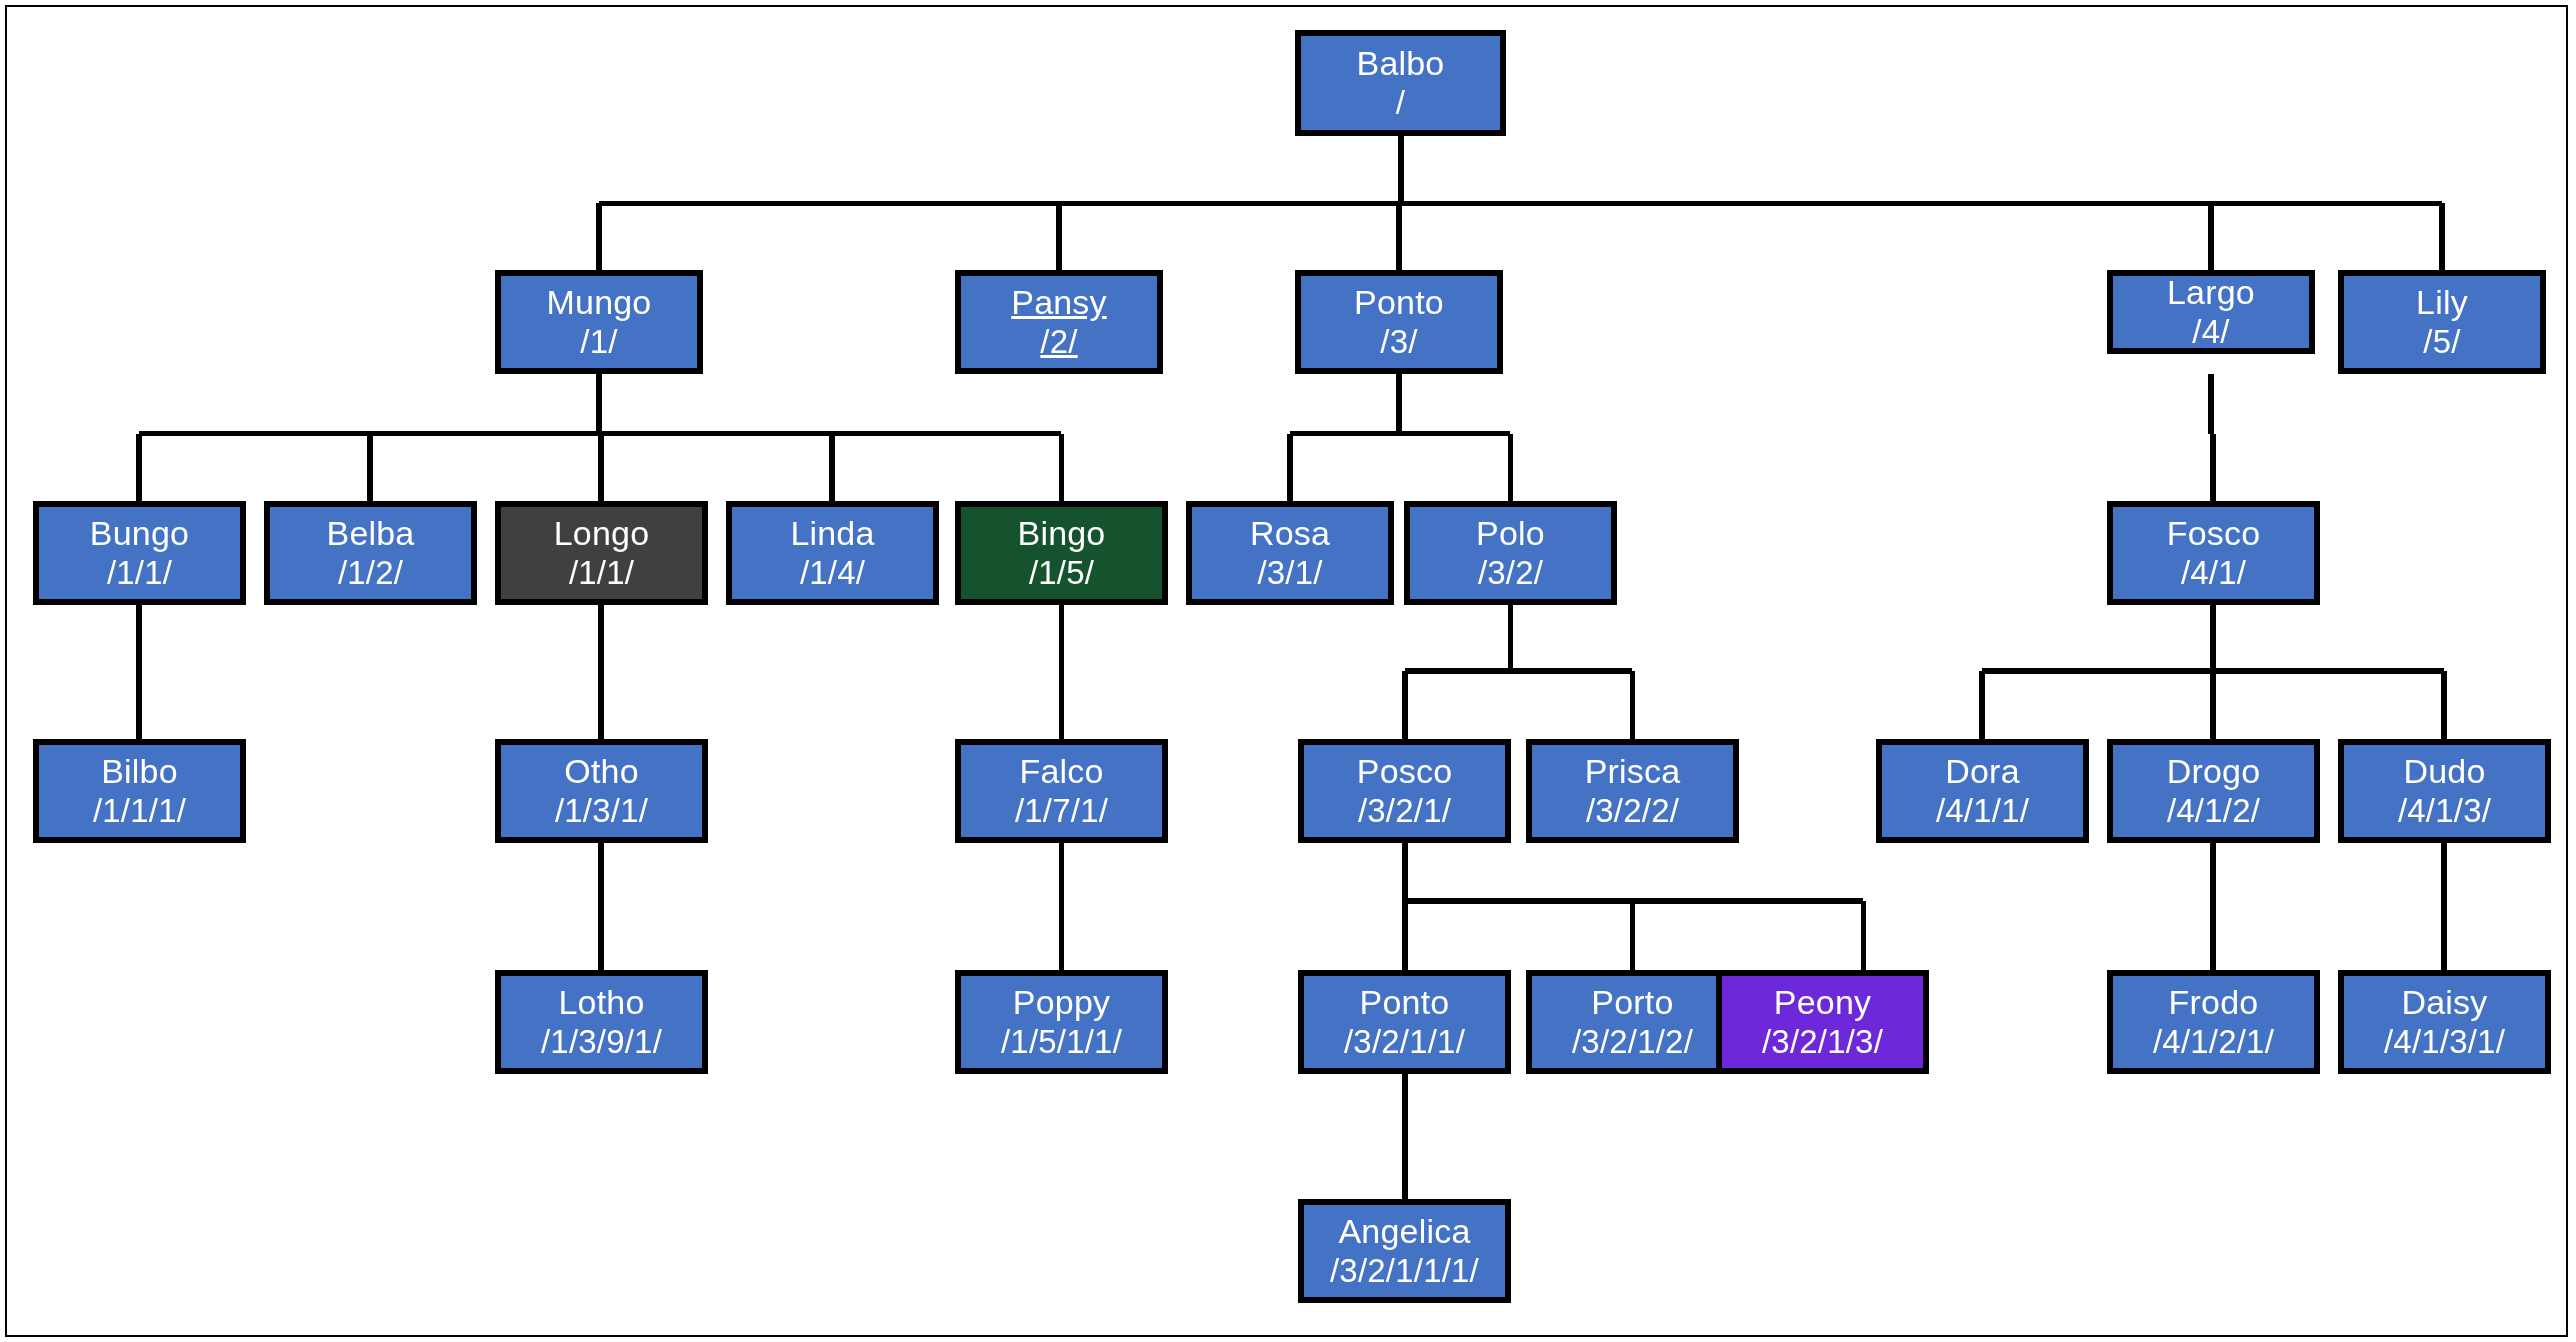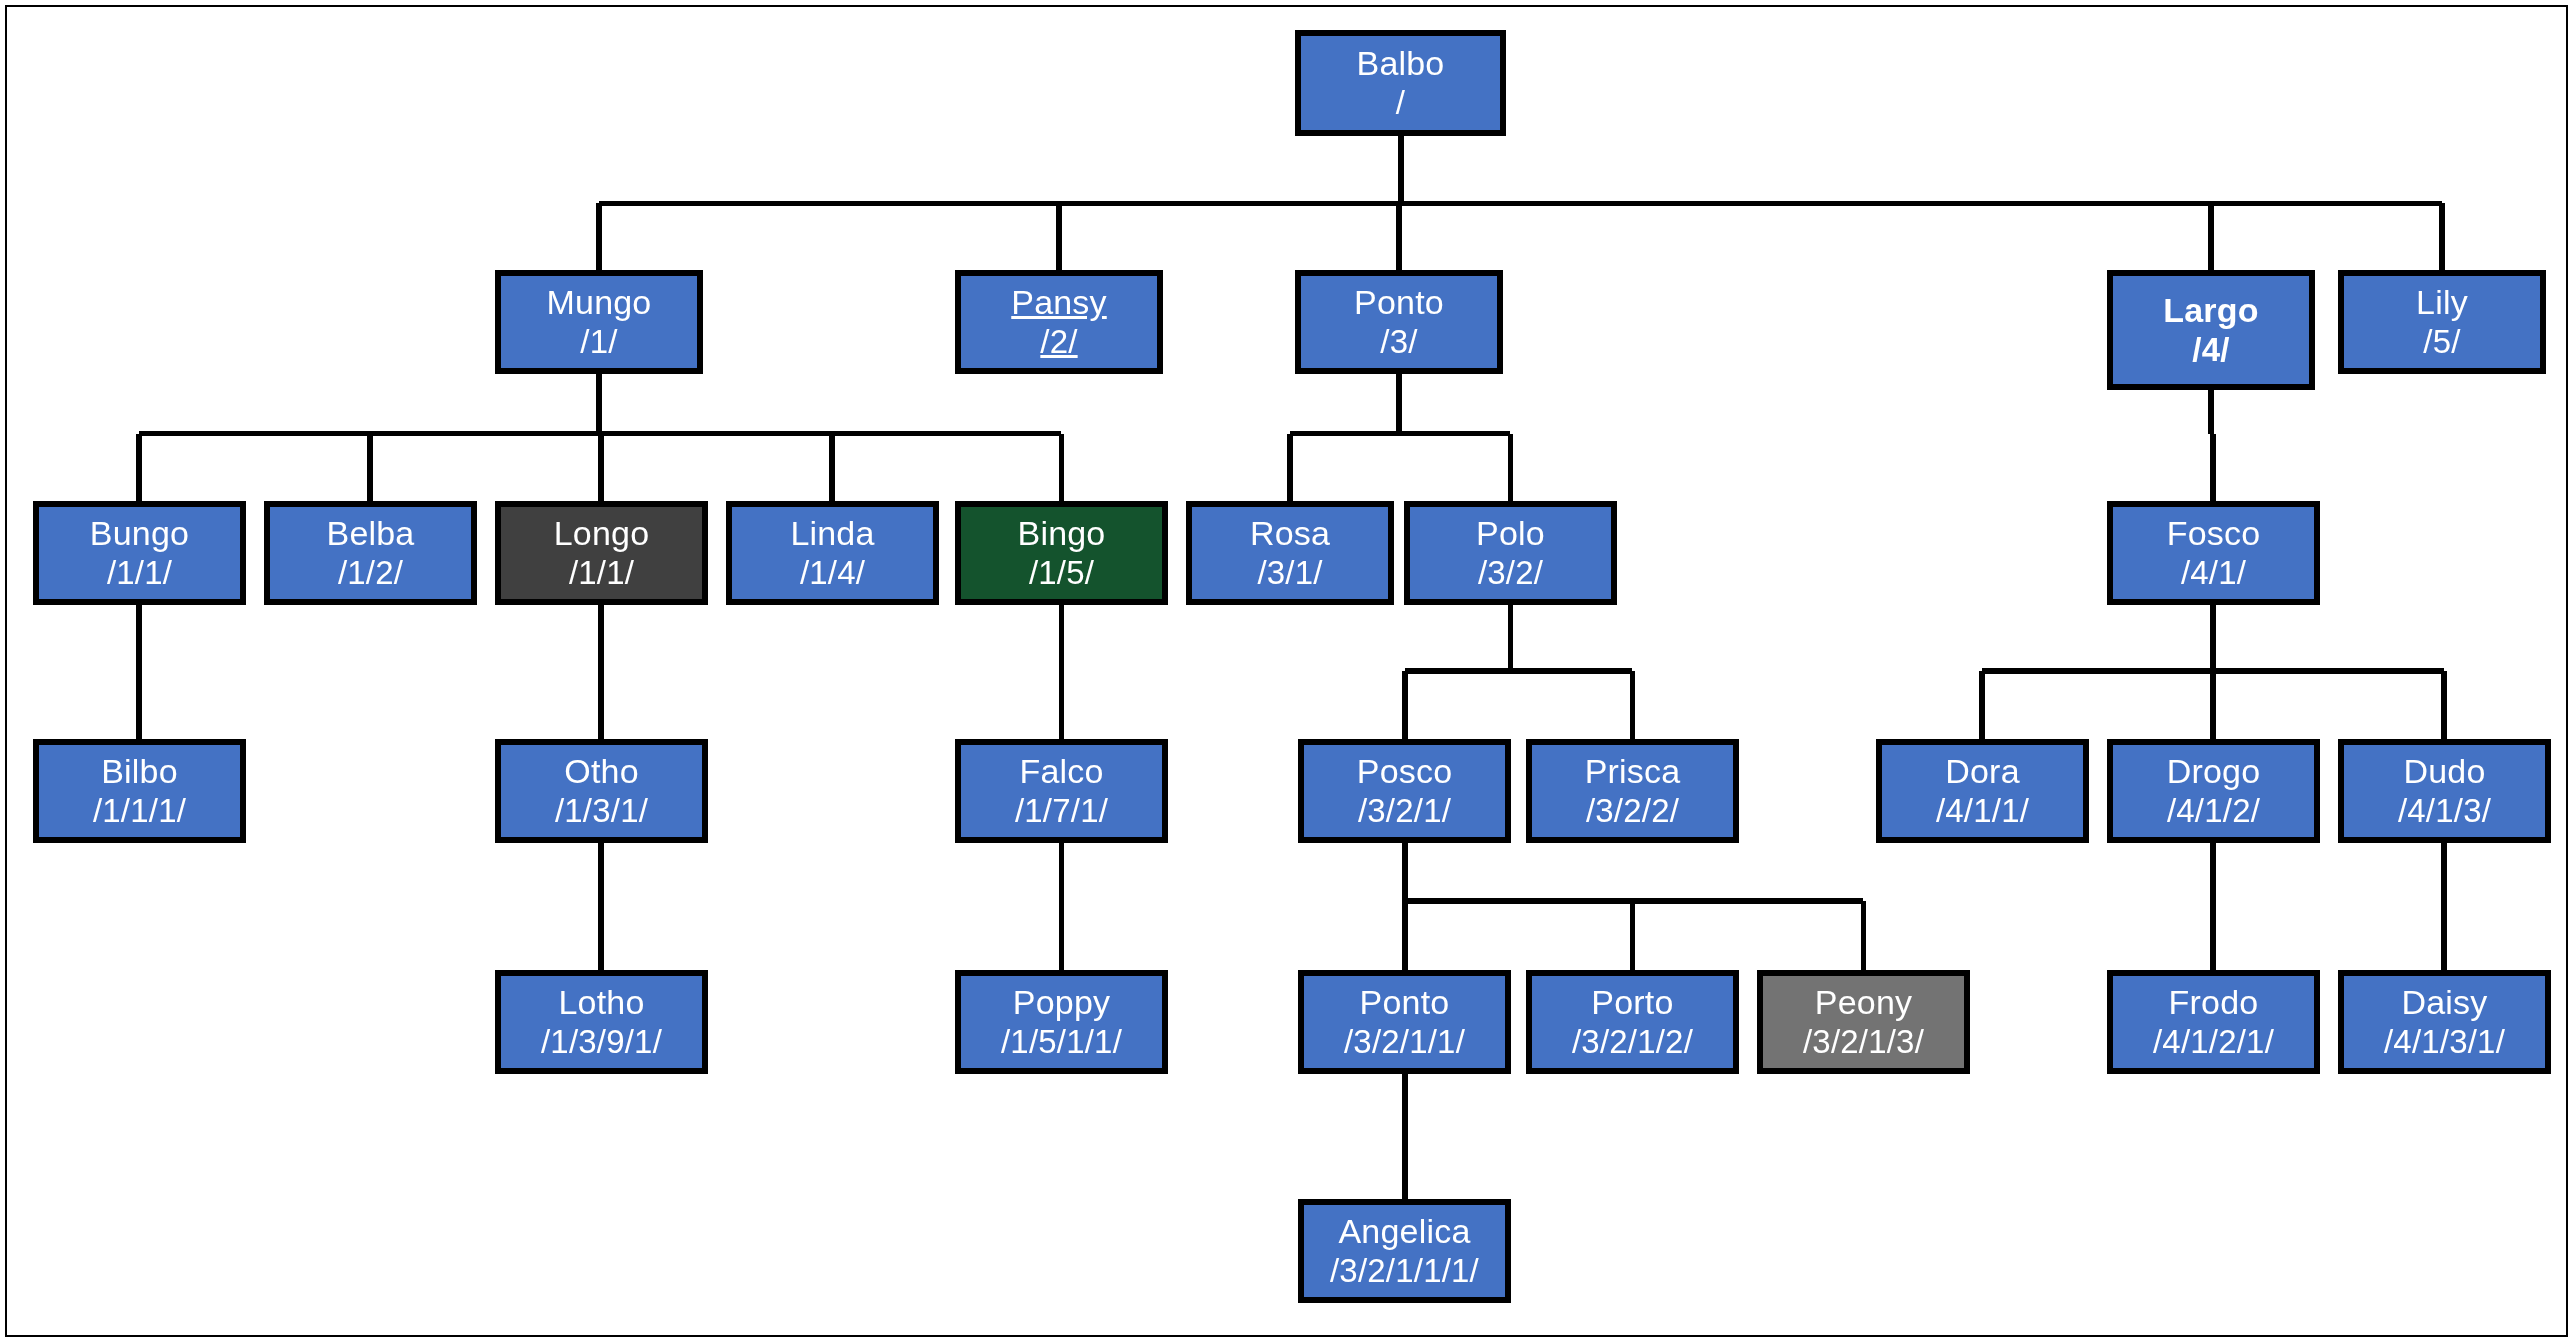--- a/index.html
+++ b/index.html
@@ -127,21 +127,21 @@
         <div class="pth">/1/</div>
       </div>
       <div class="node" style="left: 955px; top: 270px; width: 208px; height: 104px; background: rgb(68, 114, 196); border-color: rgb(0, 0, 0); color: rgb(255, 255, 255); text-decoration: underline;">
         <div class="nm">Pansy</div>
         <div class="pth">/2/</div>
       </div>
       <div class="node" style="left: 1295px; top: 270px; width: 208px; height: 104px; background: rgb(68, 114, 196); border-color: rgb(0, 0, 0); color: rgb(255, 255, 255);">
         <div class="nm">Ponto</div>
         <div class="pth">/3/</div>
       </div>
-      <div class="node" style="left: 2107px; top: 270px; width: 208px; height: 120px; background: rgb(68, 114, 196); border-color: rgb(0, 0, 0); color: rgb(255, 255, 255); font-weight: bold;">
+      <div class="node" style="left: 2107px; top: 270px; width: 208px; height: 84px; background: rgb(68, 114, 196); border-color: rgb(0, 0, 0); color: rgb(255, 255, 255);">
         <div class="nm">Largo</div>
         <div class="pth">/4/</div>
       </div>
       <div class="node" style="left: 2338px; top: 270px; width: 208px; height: 104px; background: rgb(68, 114, 196); border-color: rgb(0, 0, 0); color: rgb(255, 255, 255);">
         <div class="nm">Lily</div>
         <div class="pth">/5/</div>
       </div>
       <div class="node" style="left: 33px; top: 501px; width: 213px; height: 104px; background: rgb(68, 114, 196); border-color: rgb(0, 0, 0); color: rgb(255, 255, 255);">
         <div class="nm">Bungo</div>
         <div class="pth">/1/1/</div>
@@ -215,21 +215,21 @@
         <div class="pth">/1/5/1/1/</div>
       </div>
       <div class="node" style="left: 1298px; top: 970px; width: 213px; height: 104px; background: rgb(68, 114, 196); border-color: rgb(0, 0, 0); color: rgb(255, 255, 255);">
         <div class="nm">Ponto</div>
         <div class="pth">/3/2/1/1/</div>
       </div>
       <div class="node" style="left: 1526px; top: 970px; width: 213px; height: 104px; background: rgb(68, 114, 196); border-color: rgb(0, 0, 0); color: rgb(255, 255, 255);">
         <div class="nm">Porto</div>
         <div class="pth">/3/2/1/2/</div>
       </div>
-      <div class="node" style="left: 1757px; top: 970px; width: 213px; height: 104px; background: #737373; border-color: rgb(0, 0, 0); color: rgb(255, 255, 255);">
+      <div class="node" style="left: 1716px; top: 970px; width: 213px; height: 104px; background: #6d28d9; border-color: rgb(0, 0, 0); color: rgb(255, 255, 255);">
         <div class="nm">Peony</div>
         <div class="pth">/3/2/1/3/</div>
       </div>
       <div class="node" style="left: 2107px; top: 970px; width: 213px; height: 104px; background: rgb(68, 114, 196); border-color: rgb(0, 0, 0); color: rgb(255, 255, 255);">
         <div class="nm">Frodo</div>
         <div class="pth">/4/1/2/1/</div>
       </div>
       <div class="node" style="left: 2338px; top: 970px; width: 213px; height: 104px; background: rgb(68, 114, 196); border-color: rgb(0, 0, 0); color: rgb(255, 255, 255);">
         <div class="nm">Daisy</div>
         <div class="pth">/4/1/3/1/</div>

